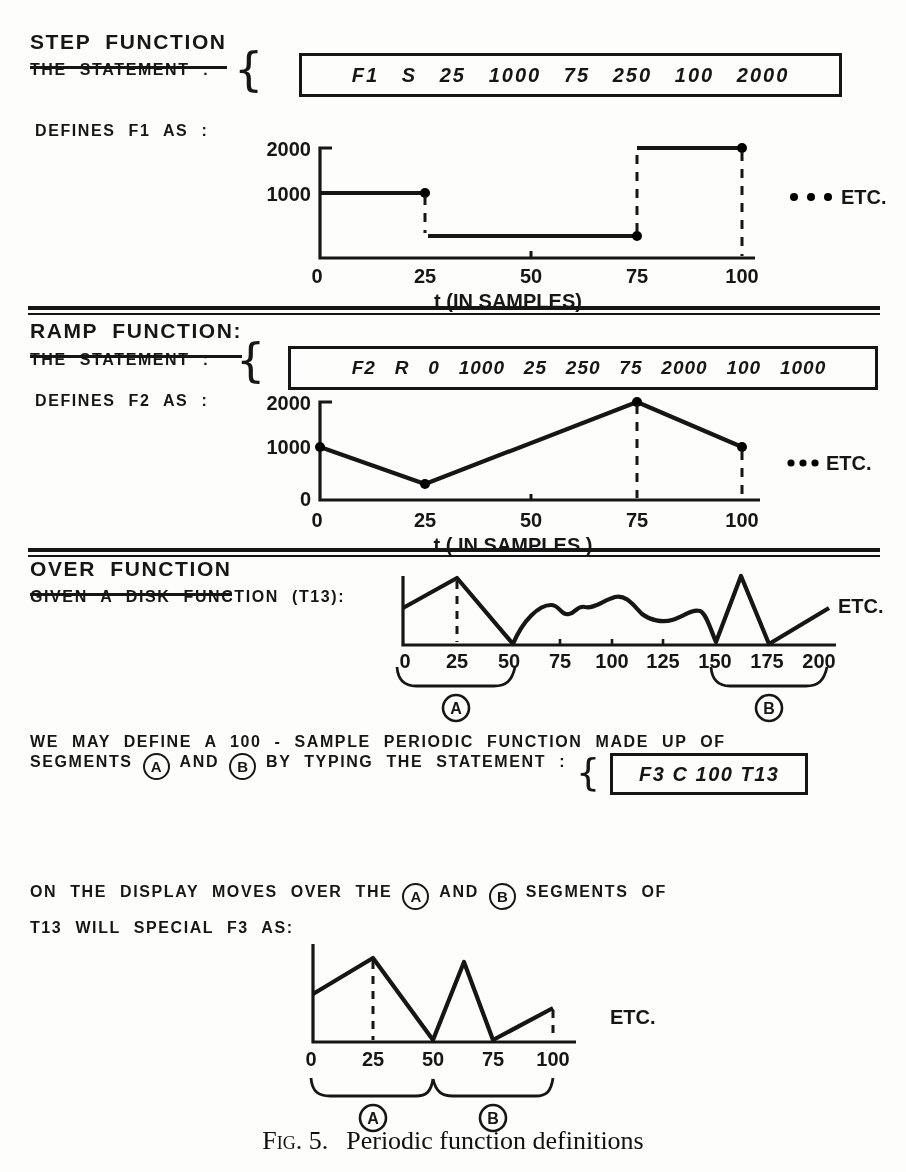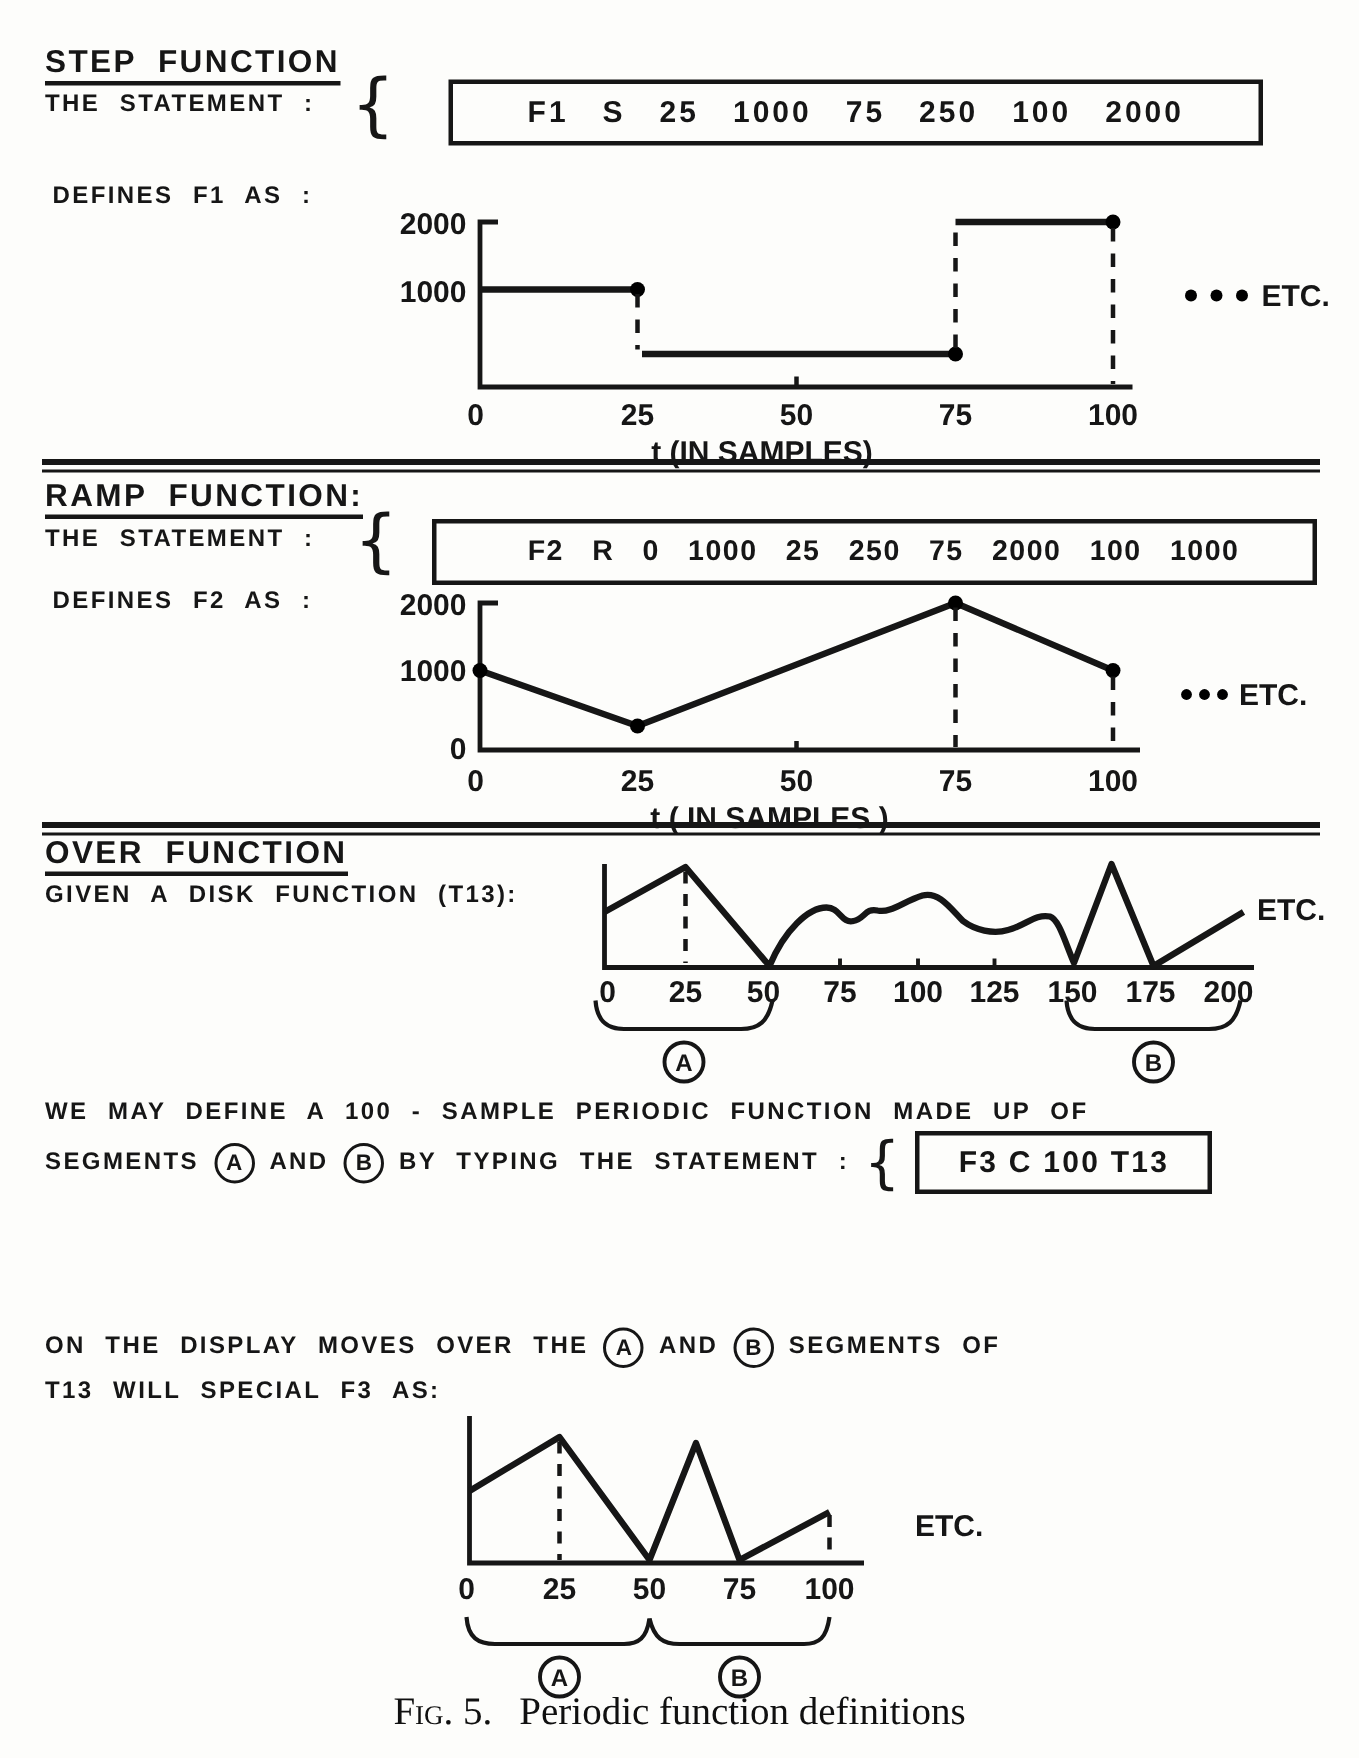--- a/index.html
+++ b/index.html
@@ -1,30 +1,30 @@
 <!DOCTYPE html>
 <html><head>
 <meta charset="utf-8">
 <style>
   html,body{margin:0;padding:0;background:#ffffff;}
   .page{position:relative;width:906px;height:1172px;background:#fdfdfb;overflow:hidden;
         font-family:"Liberation Sans",sans-serif;color:#161616;}
   .abs{position:absolute;}
   .hand{font-weight:700;font-size:16px;letter-spacing:1.6px;word-spacing:7px;white-space:nowrap;}
-  .title{font-size:21px;border-bottom:3px solid #161616;padding-bottom:0;display:inline-block;}
+  .title{font-size:21px;border-bottom:3px solid #161616;padding-bottom:12px;display:inline-block;}
   .stmt-box{border:3.5px solid #161616;display:flex;align-items:center;justify-content:center;background:transparent;}
-  .stmt-text{font-weight:700;white-space:pre;letter-spacing:2px;font-size:20px;}
+  .stmt-text{font-weight:700;white-space:pre;letter-spacing:2px;font-size:20px;font-style:italic;}
   .stmt-text.small{font-size:19px;letter-spacing:1px;margin-left:12px;}
   .brace{font-family:"DejaVu Sans",sans-serif;font-weight:400;font-size:46px;line-height:1;}
   .brace.small{font-size:38px;}
   .circ{display:inline-flex;align-items:center;justify-content:center;width:23px;height:23px;
         border:2.6px solid #161616;border-radius:50%;font-size:15px;font-weight:700;
         letter-spacing:0;flex:0 0 auto;}
   .rule{height:3px;border-top:4px solid #161616;border-bottom:2px solid #161616;}
-  .pline{display:flex;align-items:center;gap:10px;}
+  .pline{display:flex;align-items:flex-start;gap:10px;}
   svg text{font-family:"Liberation Sans",sans-serif;font-weight:700;fill:#161616;}
   .st{font-size:20px;}
   .caption{width:906px;text-align:center;font-family:"Liberation Serif","DejaVu Serif",serif;
            font-size:26px;color:#101010;}
   .figlab{font-variant:small-caps;}
 </style>
 </head>
 <body>
 
 <div class="page">

